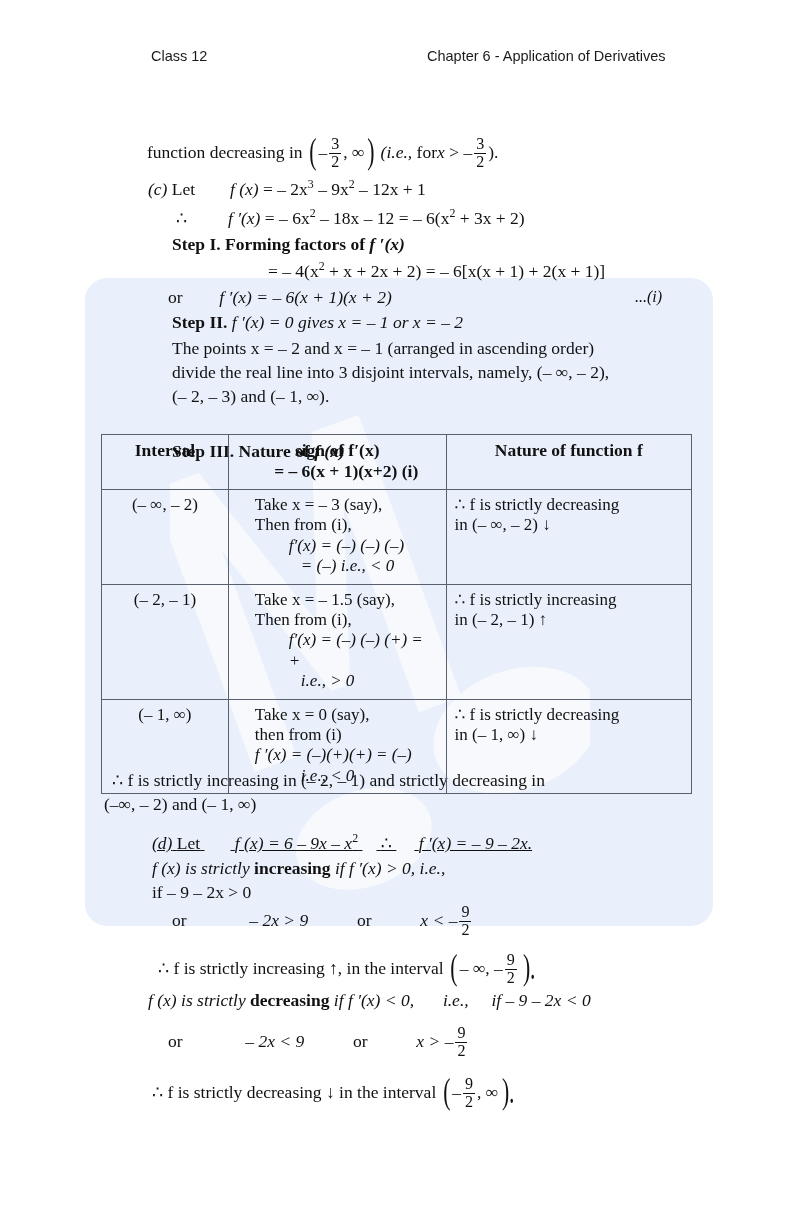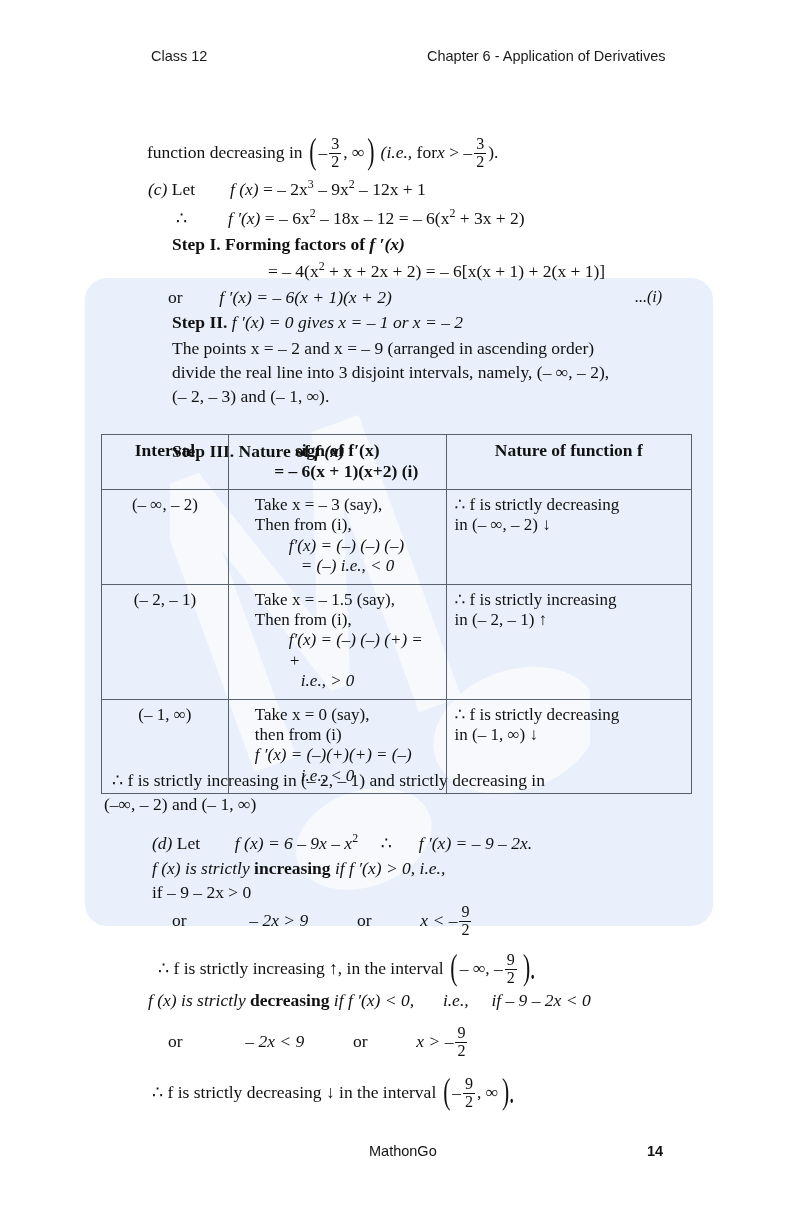--- a/index.html
+++ b/index.html
@@ -210,33 +210,33 @@
       <span style="display:inline-block; width:28px;"></span>
       <span class="mvar">f ′(x) = – 6(x + 1)(x + 2)</span>
     </div>
     <div class="line ital" style="left:635px; top:288px; font-size:16px;">...(i)</div>
 
     <div class="line" style="left:172px; top:312px;">
       <span class="bold">Step II.</span>
       <span class="mvar">f ′(x) = 0 gives  x = – 1 or x = – 2</span>
     </div>
 
-    <div class="line" style="left:172px; top:338px;">The points x = – 2 and x = – 9 (arranged in ascending order)</div>
+    <div class="line" style="left:172px; top:338px;">The points x = – 2 and x = – 1 (arranged in ascending order)</div>
     <div class="line" style="left:172px; top:362px;">divide the real line into 3 disjoint intervals, namely, (– ∞, – 2),</div>
     <div class="line" style="left:172px; top:386px;">(– 2, – 3) and (– 1, ∞).</div>
 
     <div class="line bold" style="left:172px; top:410px;margin-top:31px;">
       <span>Step III. Nature of</span>
       <span class="ital">f (x)</span>
     </div>
 
     <div class="line" style="left:112px; top:770px;">∴ f is strictly increasing in (– 2, – 1) and strictly decreasing in</div>
     <div class="line" style="left:104px; top:794px;">(–∞, – 2) and (– 1, ∞)</div>
 
-    <div class="line" style="left:152px; top:832px;">
+    <div class="line" style="left:152px; top:832px;text-decoration:underline;">
       <span class="ital">(d)</span>
       <span>Let</span>
       <span style="display:inline-block; width:26px;"></span>
       <span class="mvar">f (x) = 6 – 9x – x</span><span class="supn">2</span>
       <span style="display:inline-block; width:14px;"></span>
       <span>∴</span>
       <span style="display:inline-block; width:18px;"></span>
       <span class="mvar">f ′(x) = – 9 – 2x.</span>
     </div>
 
@@ -340,18 +340,14 @@
           <span class="indent3 ital">i.e., &lt; 0</span>
         </td>
         <td class="col-nature">
           <span style="display:block;">∴ f is strictly decreasing</span>
           <span style="display:block;">in (– 1, ∞) ↓</span>
         </td>
       </tr>
     </tbody>
   </table>
 
-  <div class="page-footer">
-    <span class="ftr-brand">MathonGo</span>
-    <span class="ftr-page">14</span>
-  </div>
 
 </div>
 
 </body></html>

